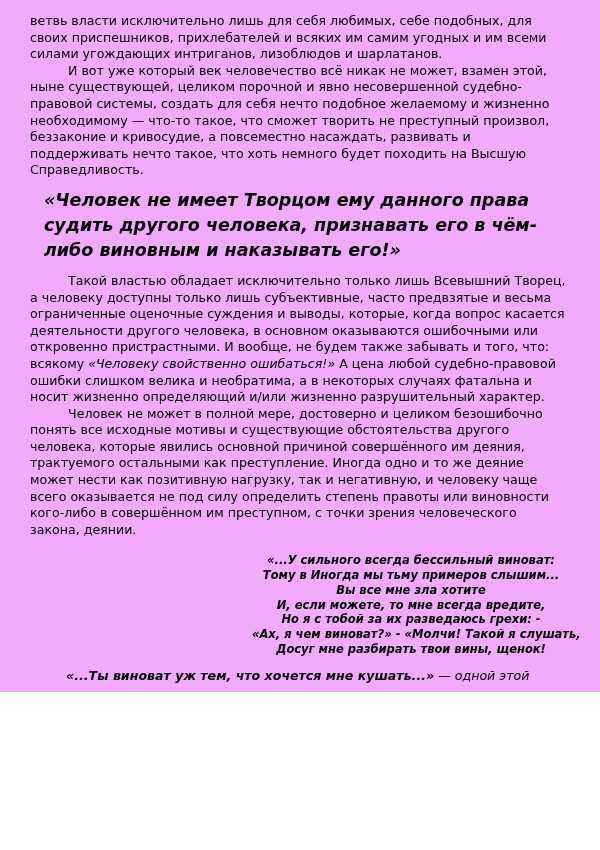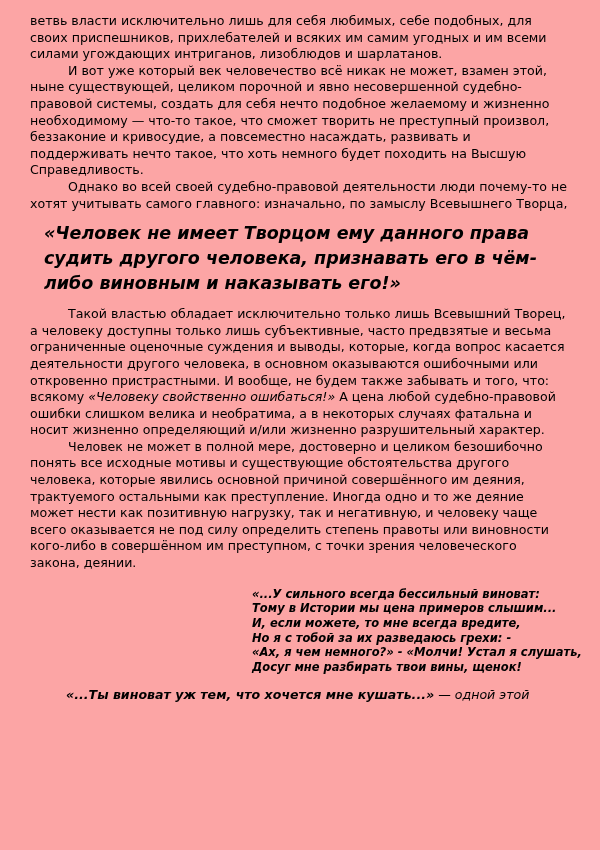--- a/index.html
+++ b/index.html
@@ -1,22 +1,22 @@
 <!DOCTYPE html>
 <html><head>
 <meta charset="utf-8">
 <style>
   * { margin: 0; padding: 0; box-sizing: border-box; }
   html, body { background: #ffffff; }
   .page {
     position: relative;
     width: 600px;
-    height: 850px;
+    height: 692px;
     margin: 0 auto;
-    background: #fca5a5;
+    background: #f0abfc;
     color: #000000;
     font-family: "DejaVu Sans", sans-serif;
     padding: 13px 30px 6px 30px;
     overflow: hidden;
   }
   .body-text p {
     font-size: 12.6px;
     line-height: 16.6px;
     text-align: left;
   }
@@ -31,21 +31,21 @@
     margin: 9px 14px 10px 14px;
   }
   .em-inline { font-style: italic; }
   .poem {
     margin: 15px 0 0 222px;
     font-size: 11.5px;
     line-height: 14.7px;
     font-style: italic;
     font-weight: bold;
   }
-  .poem-line { white-space: nowrap; }
+  .poem-line { white-space: nowrap; text-align: center; }
   .attribution {
     margin: 9px 0 0 236px;
     font-size: 11.5px;
     font-weight: normal;
     font-style: normal;
     white-space: pre;
   }
   .closing {
     margin-top: 12px;
     text-indent: 36px;
@@ -58,34 +58,34 @@
 </head>
 <body>
 
 <div class="page">
   <div class="body-text">
 
     <p class="no-indent">ветвь власти исключительно лишь для себя любимых, себе подобных, для своих приспешников, прихлебателей и всяких им самим угодных и им всеми силами угождающих интриганов, лизоблюдов и шарлатанов.</p>
 
     <p class="para">И вот уже который век человечество всё никак не может, взамен этой, ныне существующей, целиком порочной и явно несовершенной судебно-правовой системы, создать для себя нечто подобное желаемому и жизненно необходимому — что-то такое, что сможет творить не преступный произвол, беззаконие и кривосудие, а повсеместно насаждать, развивать и поддерживать нечто такое, что хоть немного будет походить на Высшую Справедливость.</p>
 
-    <p class="para">Однако во всей своей судебно-правовой деятельности люди почему-то не хотят учитывать самого главного: изначально, по замыслу Всевышнего Творца,</p>
 
     <div class="big-quote">«Человек не имеет Творцом ему данного права судить другого человека, признавать его в чём-либо виновным и наказывать его!»</div>
 
     <p class="para"><span>Такой властью обладает исключительно только лишь Всевышний Творец, а человеку доступны только лишь субъективные, часто предвзятые и весьма ограниченные оценочные суждения и выводы, которые, когда вопрос касается деятельности другого человека, в основном оказываются ошибочными или откровенно пристрастными. И вообще, не будем также забывать и того, что: всякому </span><span class="em-inline">«Человеку свойственно ошибаться!»</span><span> А цена любой судебно-правовой ошибки слишком велика и необратима, а в некоторых случаях фатальна и носит жизненно определяющий и/или жизненно разрушительный характер.</span></p>
 
     <p class="para">Человек не может в полной мере, достоверно и целиком безошибочно понять все исходные мотивы и существующие обстоятельства другого человека, которые явились основной причиной совершённого им деяния, трактуемого остальными как преступление. Иногда одно и то же деяние может нести как позитивную нагрузку, так и негативную, и человеку чаще всего оказывается не под силу определить степень правоты или виновности кого-либо в совершённом им преступном, с точки зрения человеческого закона, деянии.</p>
 
     <div class="poem">
       <div class="poem-line">«...У сильного всегда бессильный виноват:</div>
-      <div class="poem-line">Тому в Истории мы цена примеров слышим...</div>
+      <div class="poem-line">Тому в Иногда мы тьму примеров слышим...</div>
+      <div class="poem-line">Вы все мне зла хотите</div>
       <div class="poem-line">И, если можете, то мне всегда вредите,</div>
       <div class="poem-line">Но я с тобой за их разведаюсь грехи: -</div>
-      <div class="poem-line">«Ах, я чем немного?» - «Молчи! Устал я слушать,</div>
+      <div class="poem-line">«Ах, я чем виноват?» - «Молчи! Такой я слушать,</div>
       <div class="poem-line">Досуг мне разбирать твои вины, щенок!</div>
     </div>
 
 
     <p class="closing"><span class="q">«...Ты виноват уж тем, что хочется мне кушать...»</span><span class="tail"> — одной этой</span></p>
 
   </div>
 </div>
 
 </body></html>

